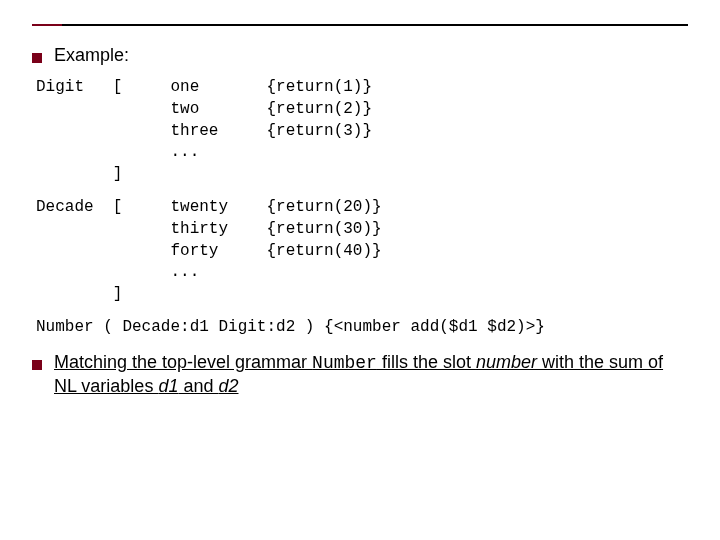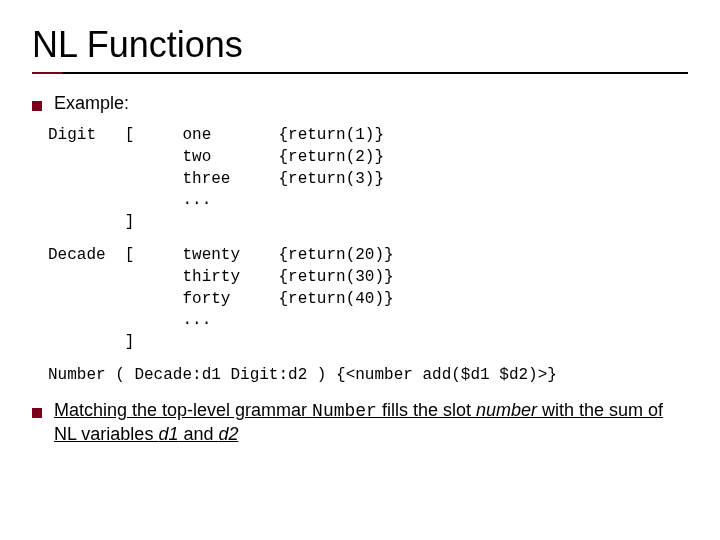--- a/index.html
+++ b/index.html
@@ -4,31 +4,30 @@
 <style>
   * { margin: 0; padding: 0; box-sizing: border-box; }
   html, body { width: 720px; height: 540px; background: #ffffff; font-family: Arial, Helvetica, sans-serif; color: #000; }
   .slide { padding: 24px 32px 20px 32px; }
   .title { font-size: 36px; font-weight: 400; margin-bottom: 6px; }
   .rule { height: 2px; background: #000; position: relative; margin-bottom: 18px; }
   .rule .accent { position: absolute; left: 0; top: 0; height: 2px; width: 30px; background: #7a0019; }
   .row { display: flex; align-items: flex-start; margin-bottom: 10px; }
   .bullet { display: inline-block; width: 10px; height: 10px; background: #7a0019; margin-right: 12px; margin-top: 9px; flex: 0 0 auto; }
   .body-text { font-size: 18px; line-height: 1.3; }
-  .code-block { font-family: "Courier New", Courier, monospace; font-size: 16px; white-space: pre; line-height: 1.35; margin-left: 16px; margin-bottom: 12px; }
+  .code-block { font-family: "Courier New", Courier, monospace; font-size: 16px; white-space: pre; line-height: 1.35; margin-left: 4px; margin-bottom: 12px; }
   .code-inline { font-family: "Courier New", Courier, monospace; }
   .italic { font-style: italic; }
   .matching-row { margin-top: 8px; text-decoration: underline; }
 </style>
 </head>
 <body>
 
 <div class="slide">
 
-  <h1 class="title">NL Functions</h1>
 
   <div class="rule">
     <div class="accent"></div>
   </div>
 
   <div class="row">
     <span class="bullet"></span>
     <span class="body-text">Example:</span>
   </div>
 

